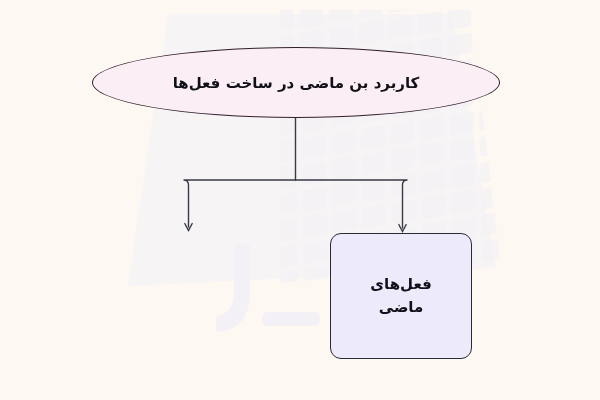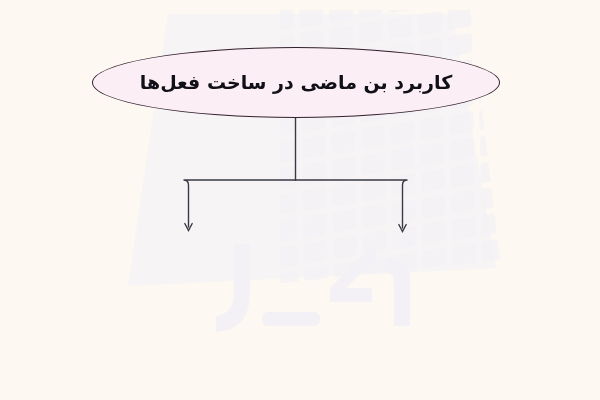--- a/index.html
+++ b/index.html
@@ -45,21 +45,21 @@
   }
   
   #root-node {
     left: 92px;
     top: 47px;
     width: 408px;
     height: 71px;
     border-radius: 50%;
     background: #fbeef4;
     border: 1.3px solid #33202e;
-    font-size: 19px;
+    font-size: 15px;
     letter-spacing: 0.1px;
     line-height: 1.2;
   }
   
   .child-node {
     border-radius: 11px;
     font-size: 15px;
     line-height: 1.55;
     border: 1.4px solid #2c2a33;
   }
@@ -123,14 +123,18 @@
       <path d="M184.8 223.5 L188.5 230.5 L192.2 223.5"></path>
       <path d="M398.8 224.5 L402.5 231.5 L406.2 224.5"></path>
     </g>
   </svg>
 
   <div class="node" id="root-node">
     <span class="node-label">کاربرد بن ماضی در ساخت فعل‌ها</span>
   </div>
 
 
+  <div class="node child-node" id="child-past">
+    <span class="node-label">فعل‌های
+ماضی</span>
+  </div>
 
 </div>
 
 </body></html>

